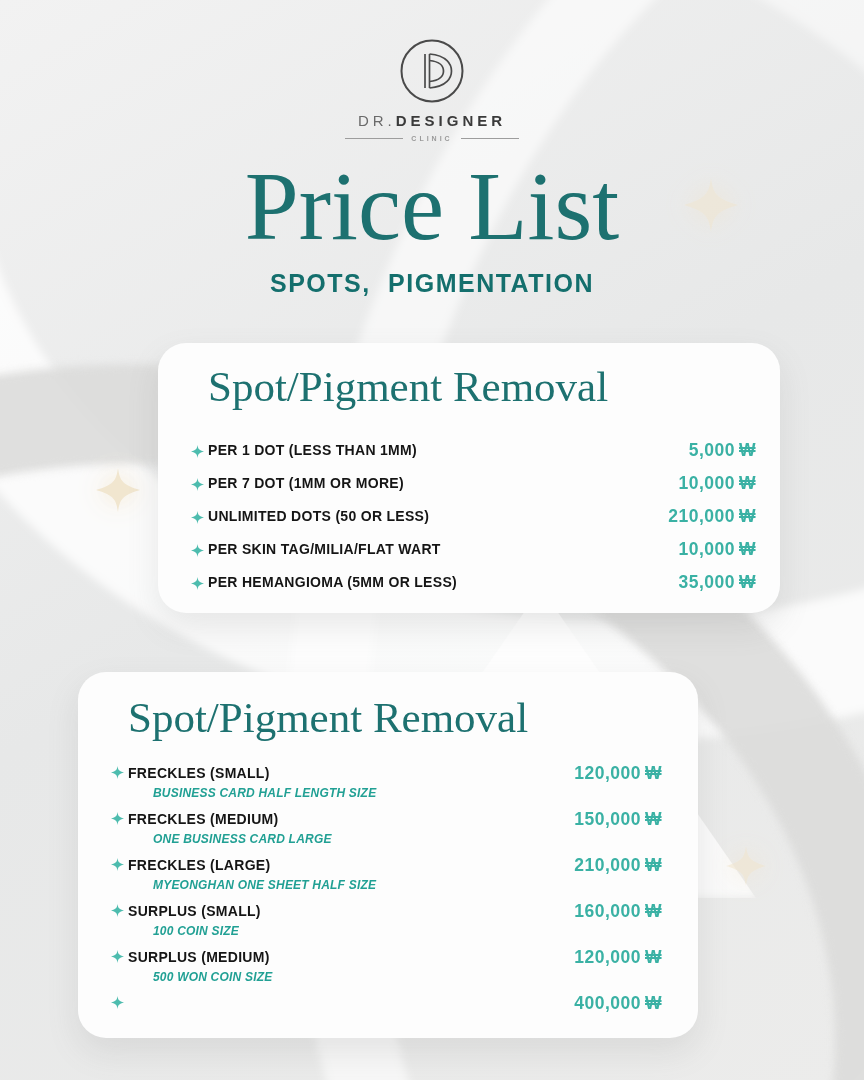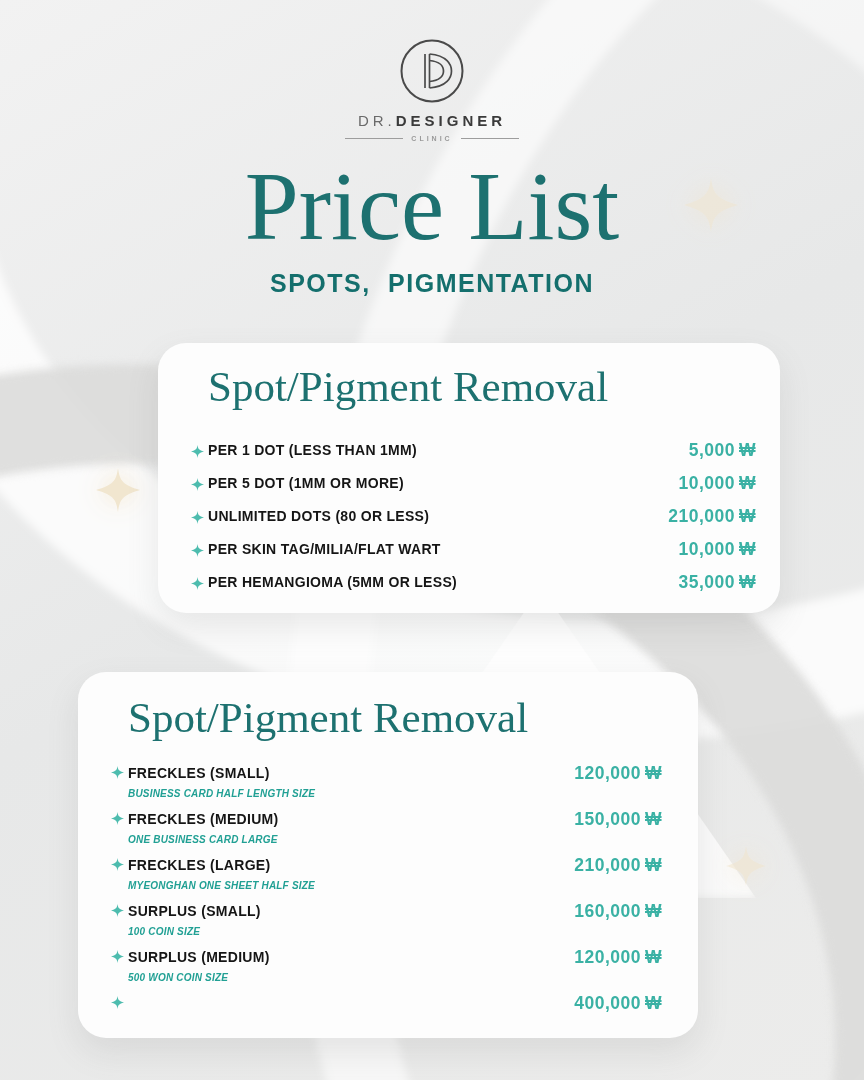--- a/index.html
+++ b/index.html
@@ -46,22 +46,22 @@
   .card1{left:158px;top:343px;width:622px;height:270px;padding:19px 24px 0 33px;}
   .card2{left:78px;top:672px;width:620px;height:366px;padding:21px 36px 0 33px;}
   .card1 .rows{margin-top:29px;}
   .card2 .rows{margin-top:21px;}
   .row{display:flex;}
   .card1 .row{align-items:center;margin-bottom:13px;}
   .card2 .row{align-items:flex-start;margin-bottom:8px;}
   .bullet{flex:0 0 auto;width:13px;margin:3px 4px 0 0;line-height:0;}
   .labels{min-width:0;}
   .label{font-size:14px;font-weight:700;letter-spacing:.3px;color:#151515;line-height:20px;}
-  .sublabel{font-size:10px;font-style:italic;font-weight:700;letter-spacing:.2px;
-        color:#21a094;line-height:15px;margin-top:3px;}
+  .sublabel{font-size:12px;font-style:italic;font-weight:700;letter-spacing:.2px;
+        color:#21a094;line-height:15px;margin-top:3px;margin-left:25px;}
   .price{margin-left:auto;white-space:nowrap;font-size:17.5px;font-weight:700;
         letter-spacing:.5px;color:#3ab1a4;line-height:20px;}
   .price .won{margin-left:4px;}
 </style>
 </head>
 <body>
 
 <div class="bg">
   <div class="ring r1"></div>
   <div class="ring r2"></div>
@@ -125,34 +125,34 @@
     <div class="price"><span class="amt">5,000</span><span class="won">₩</span></div>
   </div>
 
   <div class="row">
     <span class="bullet">
       <svg width="13" height="13" viewBox="0 0 20 20">
             <path d="M10 0 C10.8 6 12.2 7.7 20 10 C12.2 12.3 10.8 14 10 20 C9.2 14 7.8 12.3 0 10 C7.8 7.7 9.2 6 10 0 Z" fill="#4dbcae"></path>
           </svg>
     </span>
     <div class="labels">
-      <div class="label">PER 5 DOT (1MM OR MORE)</div>
+      <div class="label">PER 7 DOT (1MM OR MORE)</div>
 
     </div>
     <div class="price"><span class="amt">10,000</span><span class="won">₩</span></div>
   </div>
 
   <div class="row">
     <span class="bullet">
       <svg width="13" height="13" viewBox="0 0 20 20">
             <path d="M10 0 C10.8 6 12.2 7.7 20 10 C12.2 12.3 10.8 14 10 20 C9.2 14 7.8 12.3 0 10 C7.8 7.7 9.2 6 10 0 Z" fill="#4dbcae"></path>
           </svg>
     </span>
     <div class="labels">
-      <div class="label">UNLIMITED DOTS (80 OR LESS)</div>
+      <div class="label">UNLIMITED DOTS (50 OR LESS)</div>
 
     </div>
     <div class="price"><span class="amt">210,000</span><span class="won">₩</span></div>
   </div>
 
   <div class="row">
     <span class="bullet">
       <svg width="13" height="13" viewBox="0 0 20 20">
             <path d="M10 0 C10.8 6 12.2 7.7 20 10 C12.2 12.3 10.8 14 10 20 C9.2 14 7.8 12.3 0 10 C7.8 7.7 9.2 6 10 0 Z" fill="#4dbcae"></path>
           </svg>

